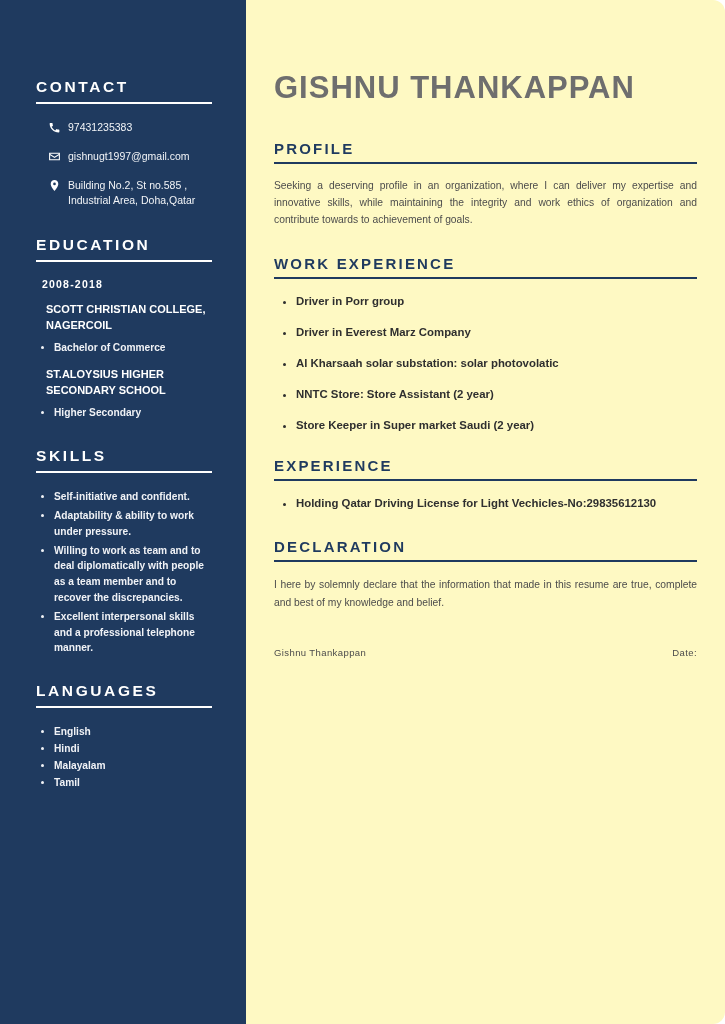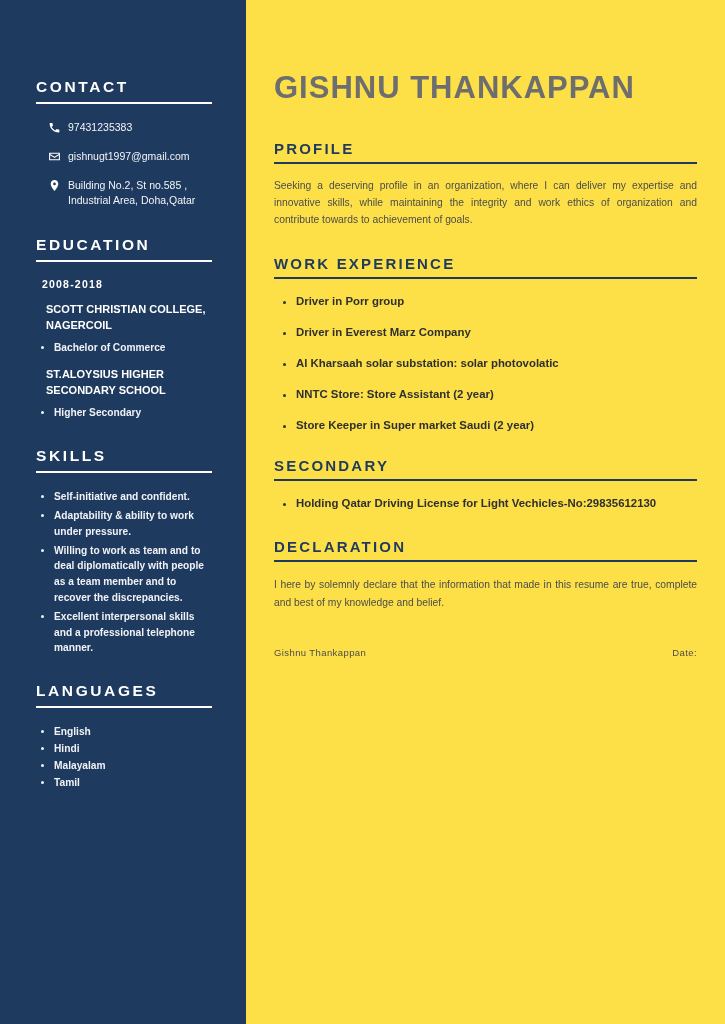--- a/index.html
+++ b/index.html
@@ -11,21 +11,22 @@
     height: 1024px;
     background: #ffffff;
     font-family: "Liberation Sans", sans-serif;
     overflow: hidden;
   }
   .page {
     position: relative;
     width: 725px;
     height: 1024px;
     display: flex;
-    background: #fde047;
+    background: #fef9c3;
+    border-radius: 12px;
   }
   
   .sidebar {
     width: 246px;
     background: #1f3a5f;
     color: #ffffff;
     padding: 0;
     box-sizing: border-box;
     position: relative;
   }
@@ -264,21 +265,21 @@
     <h2 class="main-heading">WORK EXPERIENCE</h2>
     <div class="main-rule"></div>
     <ul class="exp-list">
       <li>Driver in Porr group</li>
       <li>Driver in Everest Marz Company</li>
       <li>Al Kharsaah solar substation: solar photovolatic</li>
       <li>NNTC Store: Store Assistant (2 year)</li>
       <li>Store Keeper in Super market Saudi (2 year)</li>
     </ul>
 
-    <h2 class="main-heading">SECONDARY</h2>
+    <h2 class="main-heading">EXPERIENCE</h2>
     <div class="main-rule"></div>
     <ul class="ref-list">
       <li>Holding Qatar Driving License for Light Vechicles-No:29835612130</li>
     </ul>
 
     <h2 class="main-heading">DECLARATION</h2>
     <div class="main-rule"></div>
     <p class="decl-text">I here by solemnly declare that the information that made in this resume are true, complete and best of my knowledge and belief.</p>
 
     <div class="sign-row">

